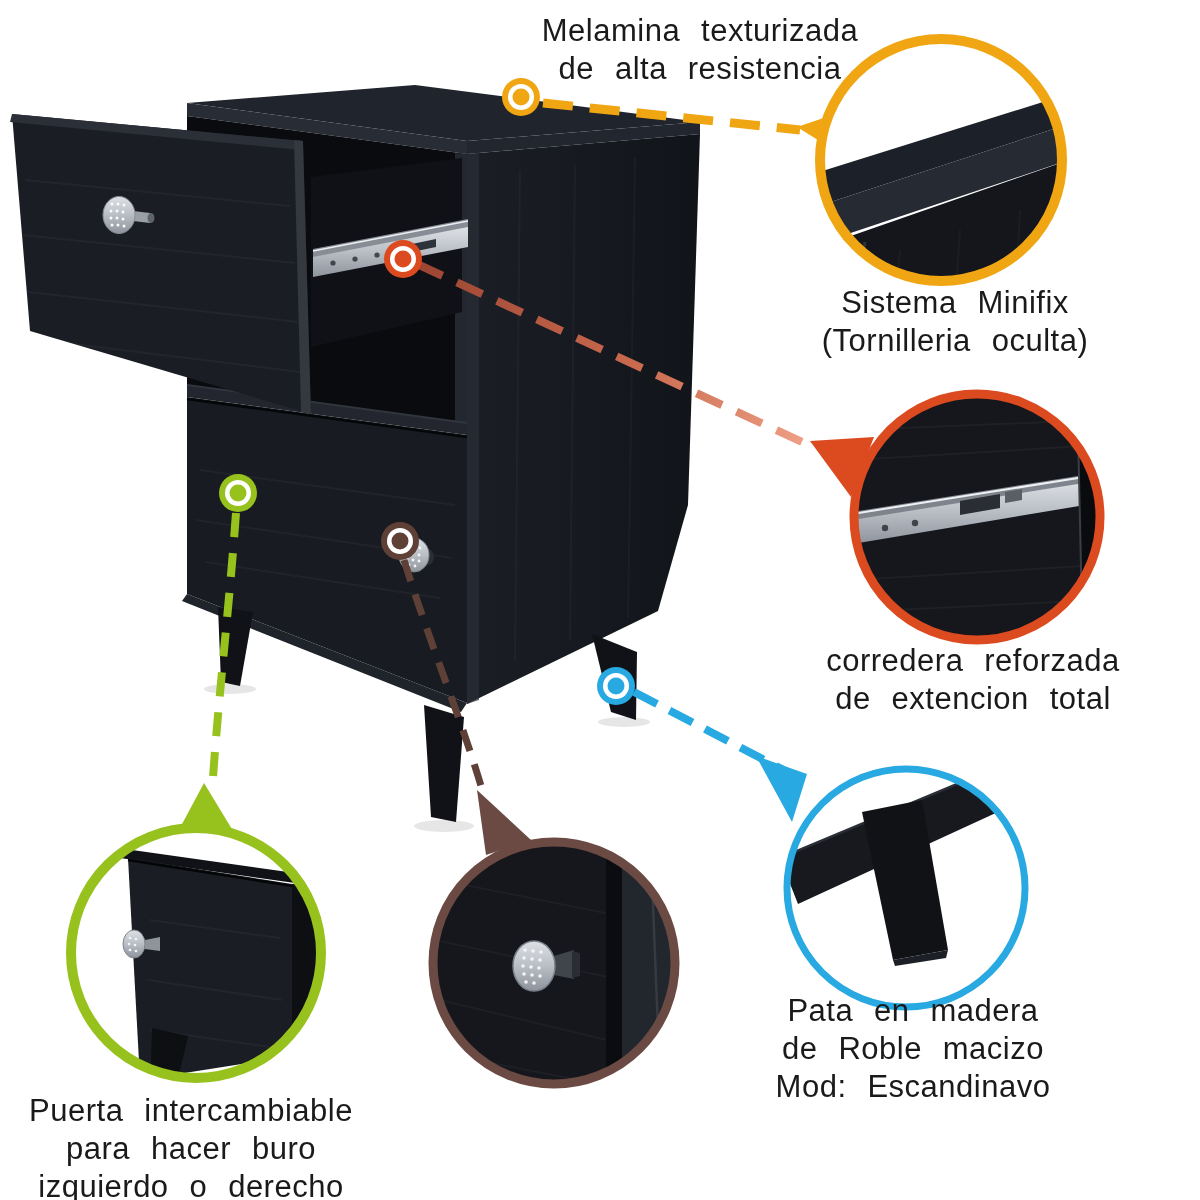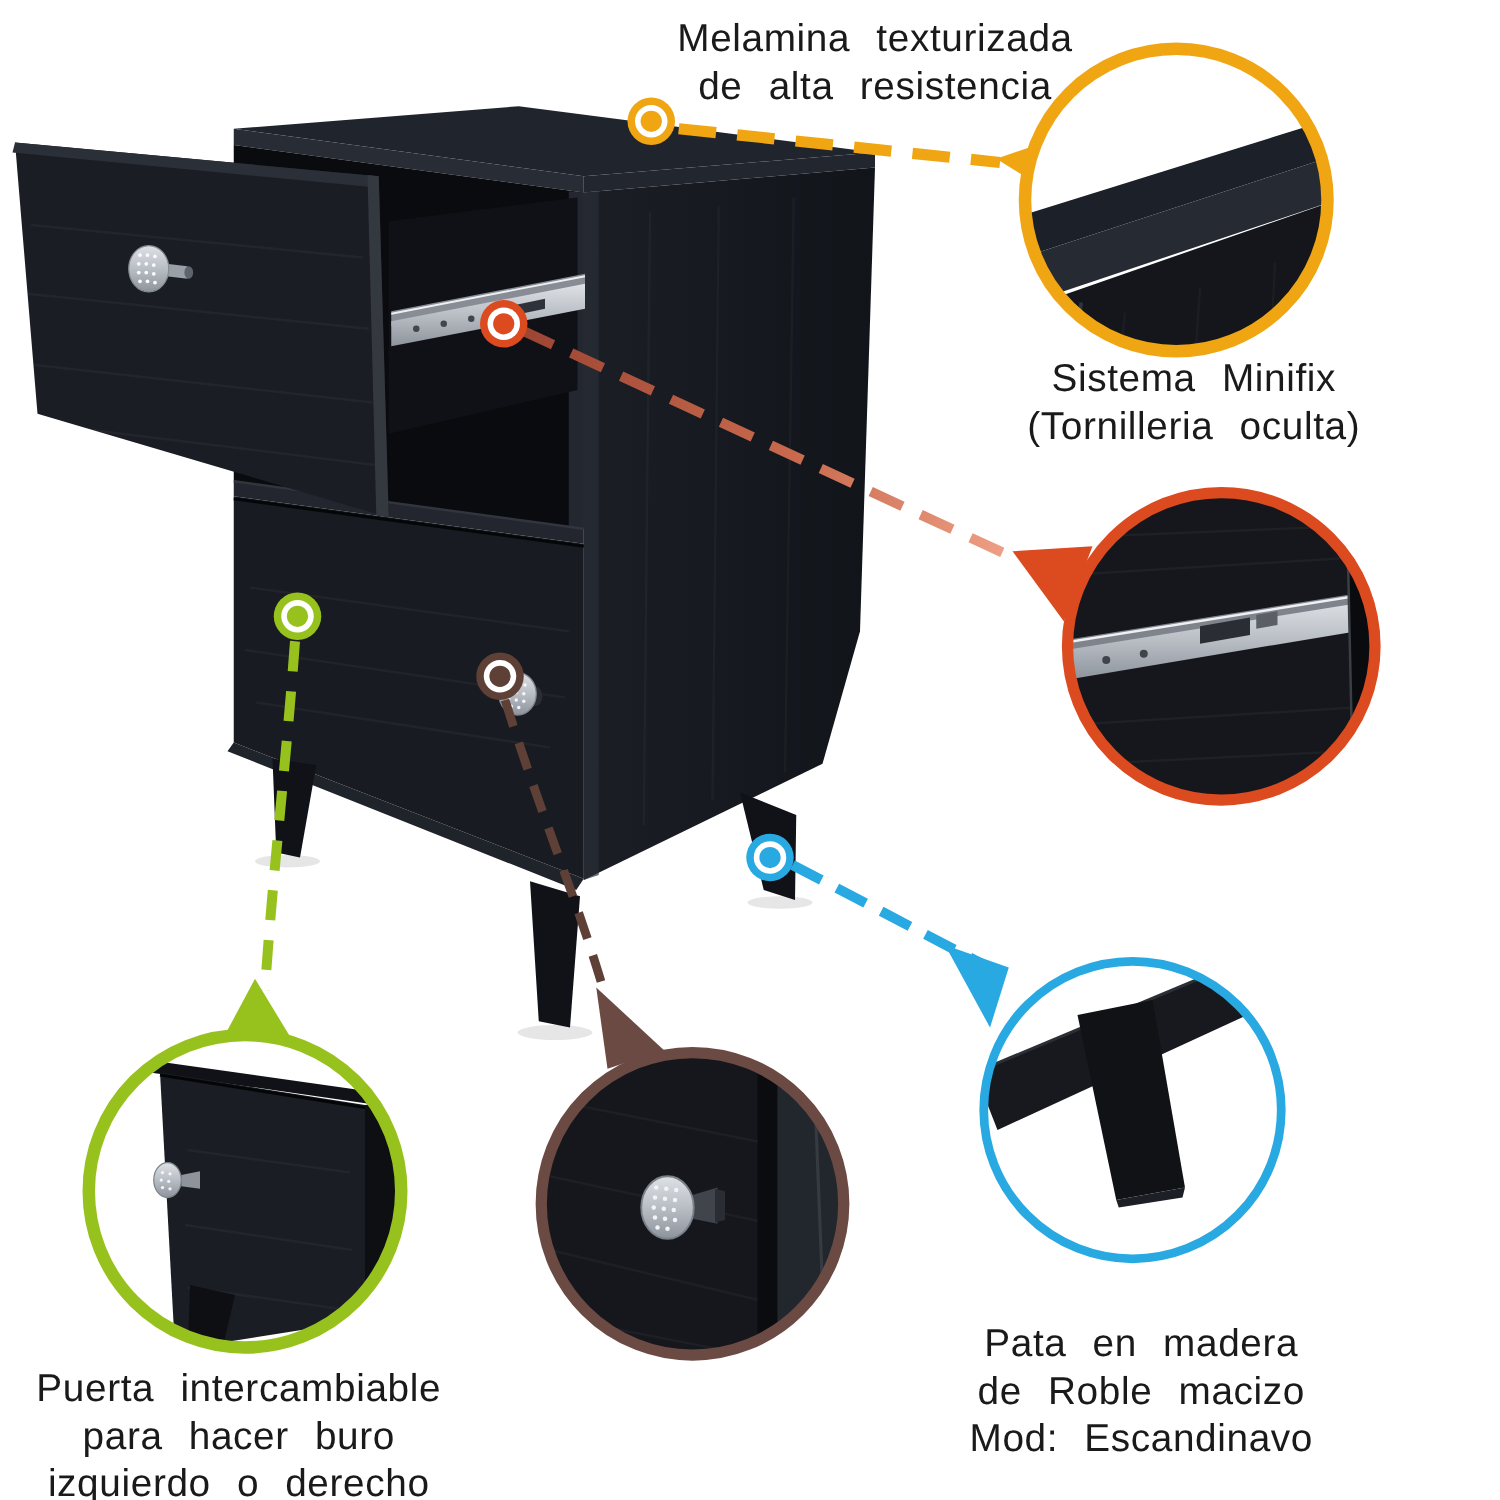--- a/index.html
+++ b/index.html
@@ -270,19 +270,21 @@
     <circle class="fill-blue" cx="616" cy="686" r="19"></circle>
     <circle cx="616" cy="686" r="13" fill="#ffffff"></circle>
     <circle class="fill-blue" cx="616" cy="686" r="8.5"></circle>
   </g>
 </svg>
 
   <div class="label" style="left:470px;top:12px;width:460px;">Melamina texturizada
 de alta resistencia</div>
   <div class="label" style="left:735px;top:284px;width:440px;">Sistema Minifix
 (Tornilleria oculta)</div>
-  <div class="label" style="left:693px;top:1056px;width:440px;">Pata en madera
+  <div class="label" style="left:753px;top:642px;width:440px;">corredera reforzada
+de extencion total</div>
+  <div class="label" style="left:693px;top:992px;width:440px;">Pata en madera
 de Roble macizo
 Mod: Escandinavo</div>
   <div class="label" style="left:0px;top:1092px;width:382px;">Puerta intercambiable
 para hacer buro
 izquierdo o derecho</div>
 </div>
 
 </body></html>

